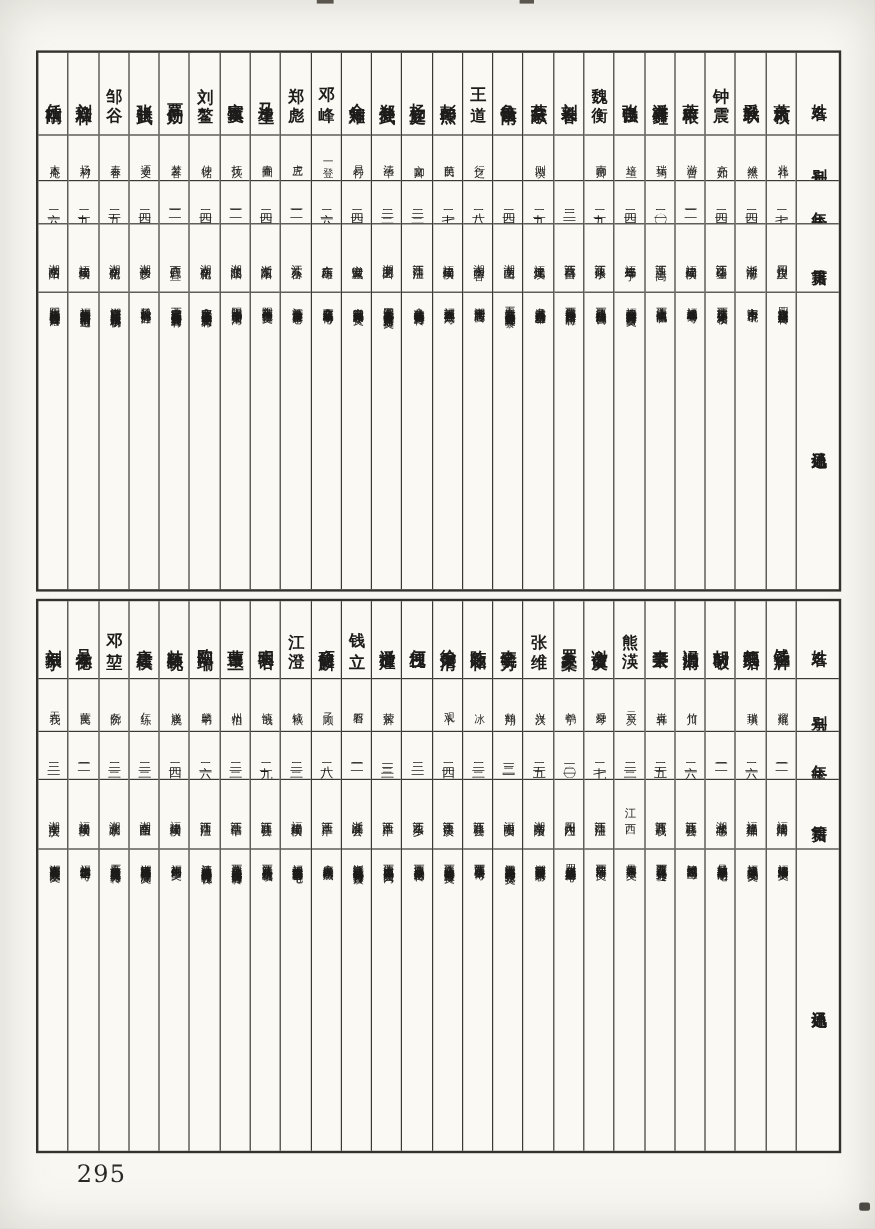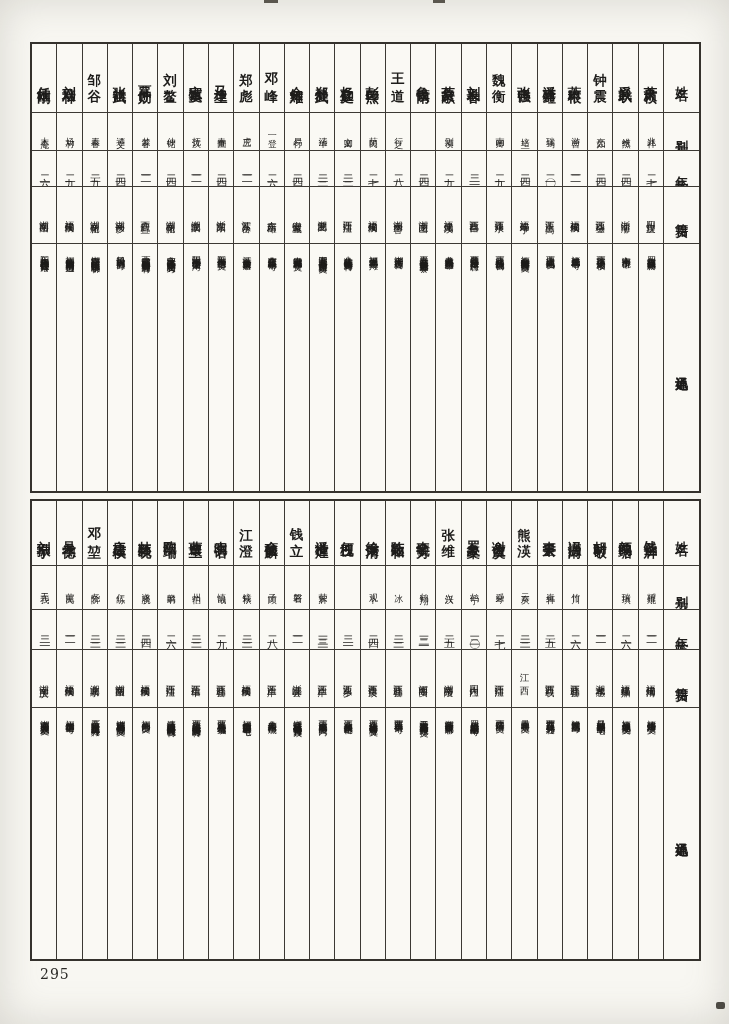--- a/index.html
+++ b/index.html
@@ -48,22 +48,22 @@
   .addr-cell{align-items:flex-start;padding-top:5px;}
   .addr-cell .vtext{font-size:9px;letter-spacing:.5px;}
   
   .hdr .vtext{font-weight:bold;font-size:13px;}
   .hdr-name{letter-spacing:20px;}
   .hdr-alias{letter-spacing:7px;}
   .hdr-age{letter-spacing:5px;}
   .hdr-origin{letter-spacing:16px;}
   .hdr-addr{letter-spacing:55px;}
   .page-number{
-    position:absolute;left:40px;top:966px;
-    font-family:"DejaVu Serif",serif;font-size:14px;color:#2a2926;
+    position:absolute;left:64px;top:966px;
+    font-family:"DejaVu Serif",serif;font-size:20px;color:#2a2926;
     letter-spacing:1px;
   }
   .mark{position:absolute;background:#5a564e;}
   .mark-a{left:264px;top:0;width:14px;height:3px;}
   .mark-b{left:433px;top:0;width:12px;height:3px;}
   .mark-c{left:716px;top:1002px;width:9px;height:7px;border-radius:2px;background:#4d4a44;}
 </style>
 </head>
 <body>
 

